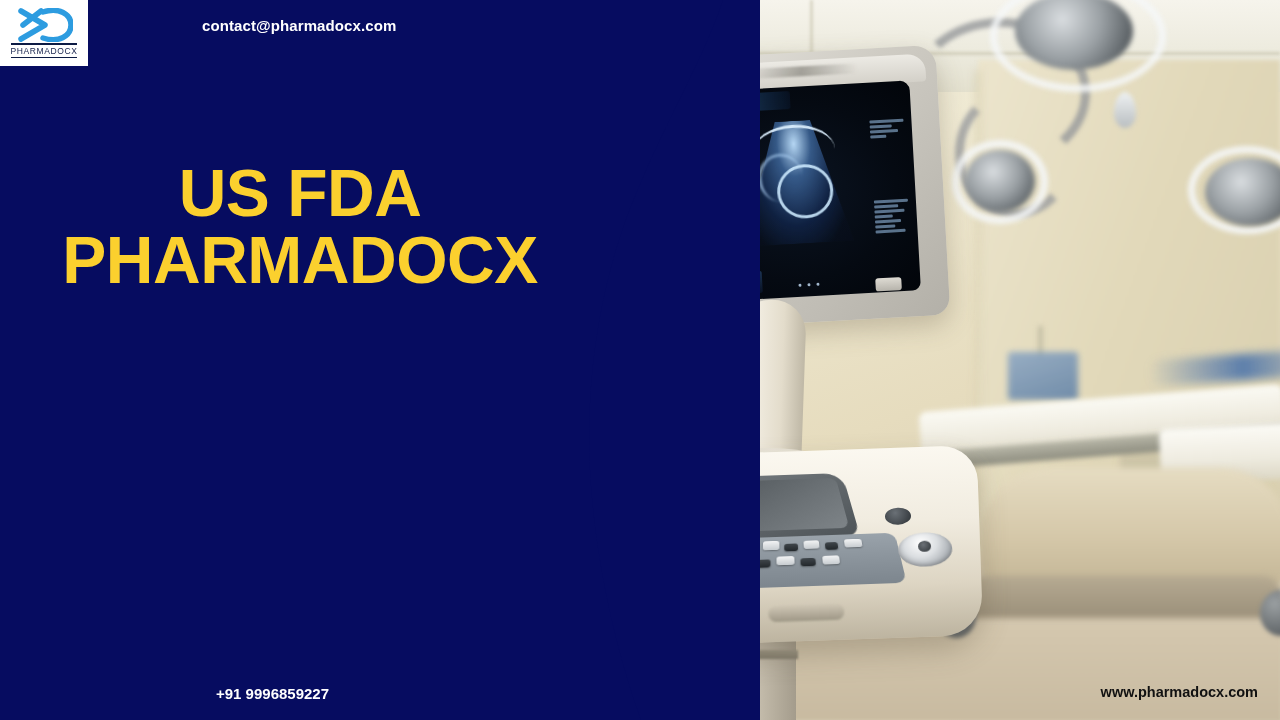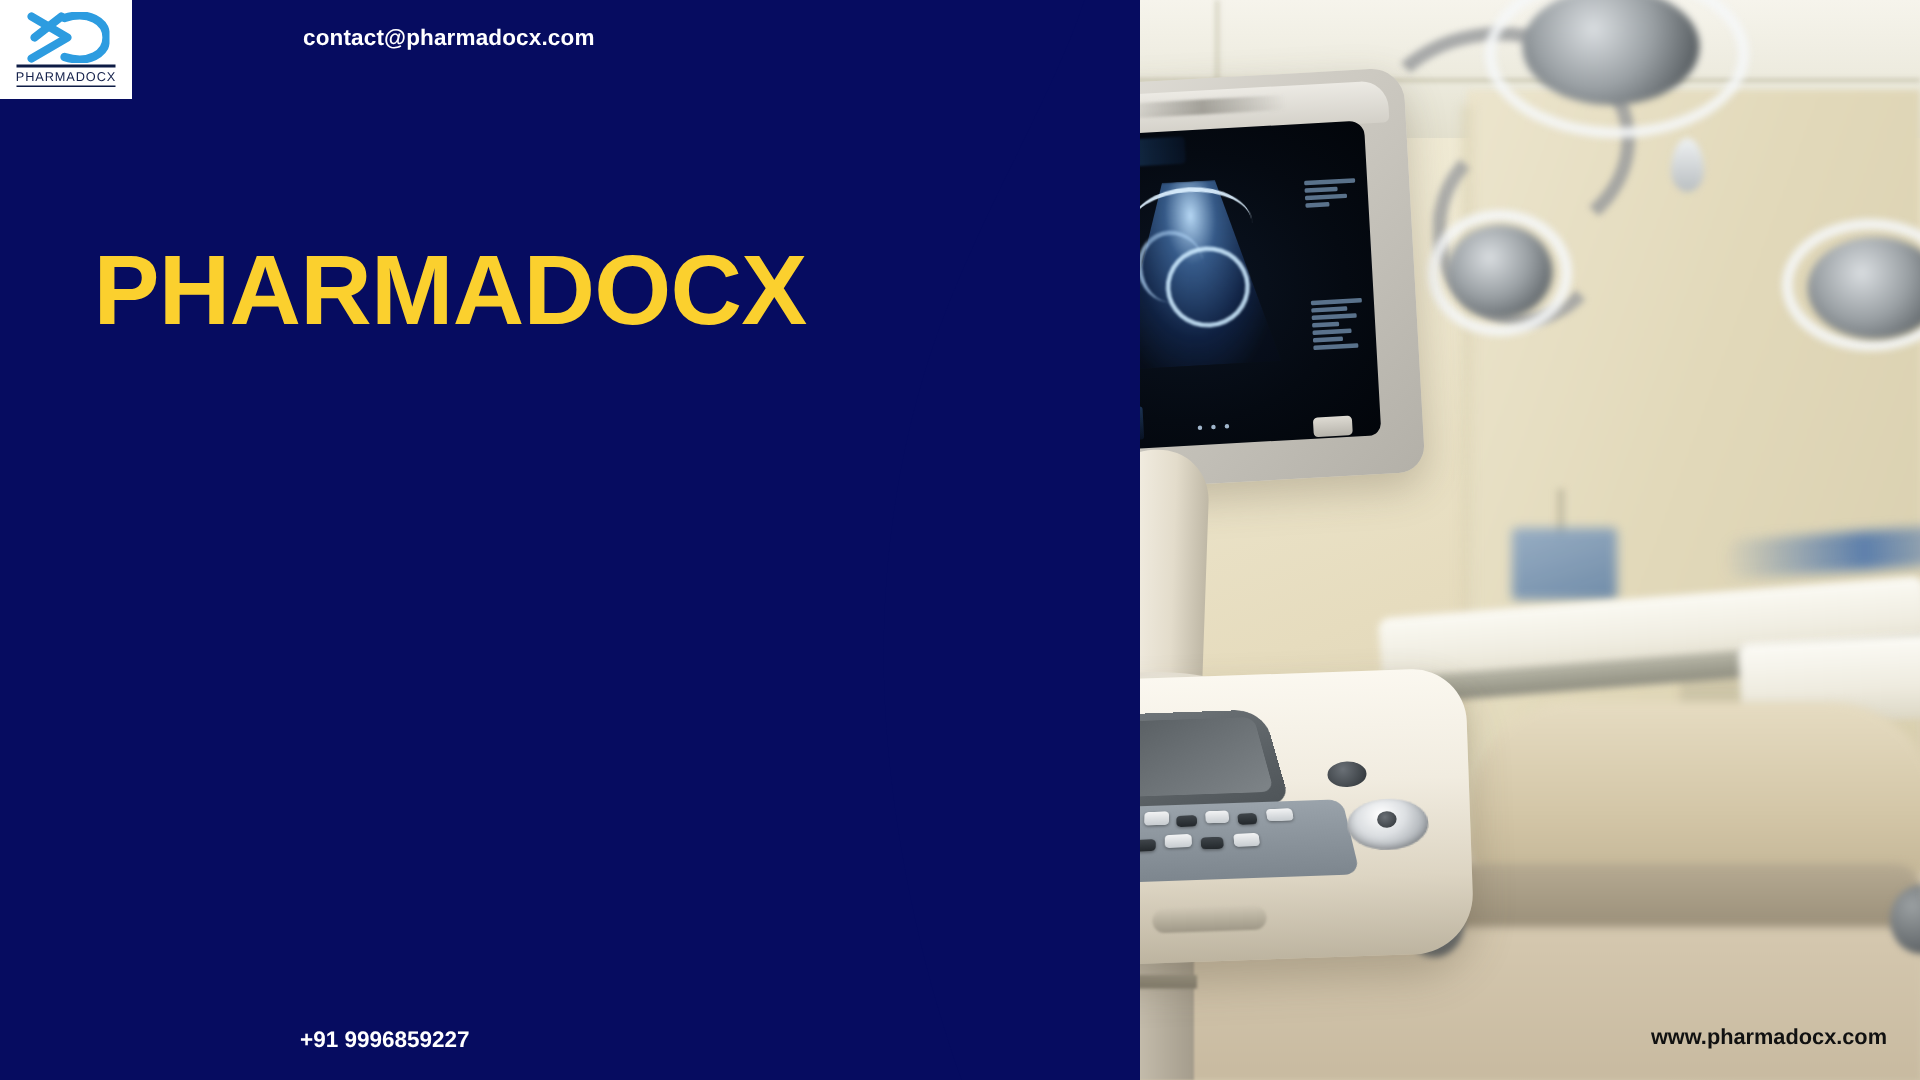--- a/index.html
+++ b/index.html
@@ -358,21 +358,21 @@
     position:absolute; left:0; top:160px; width:600px;
     text-align:center;
     color:#fbd02e;
     font-size:66px; font-weight:bold; line-height:1.02;
     letter-spacing:-.5px;
     font-family:"Liberation Sans", sans-serif;
   }
   .headline .ln{ display:block; }
 
   .phone{
-    position:absolute; left:200px; top:685px;
+    position:absolute; left:216px; top:685px;
     color:#ffffff; font-size:15px; font-weight:bold;
     font-family:"Liberation Sans", sans-serif;
   }
   .website{
     position:absolute; right:22px; top:684px;
     color:#111111; font-size:14.5px; font-weight:bold;
     font-family:"Liberation Sans", sans-serif;
   }
 </style>
 </head>
@@ -507,20 +507,21 @@
         <path d="M28,4 C44,-1 56,6 56,17 C56,28 44,35 28,30" fill="none" stroke="#2d9ce0" stroke-width="5.5" stroke-linecap="round"></path>
       </svg>
       <div class="logo-rule"></div>
       <div class="logo-word">PHARMADOCX</div>
       <div class="logo-rule"></div>
     </div>
 
     <div class="email">contact@pharmadocx.com</div>
 
     <div class="headline">
+      <span class="ln">US FDA</span>
       <span class="ln">PHARMADOCX</span>
     </div>
 
     <div class="phone">+91 9996859227</div>
     <div class="website">www.pharmadocx.com</div>
   </div>
 
 </div>
 
 </body></html>

